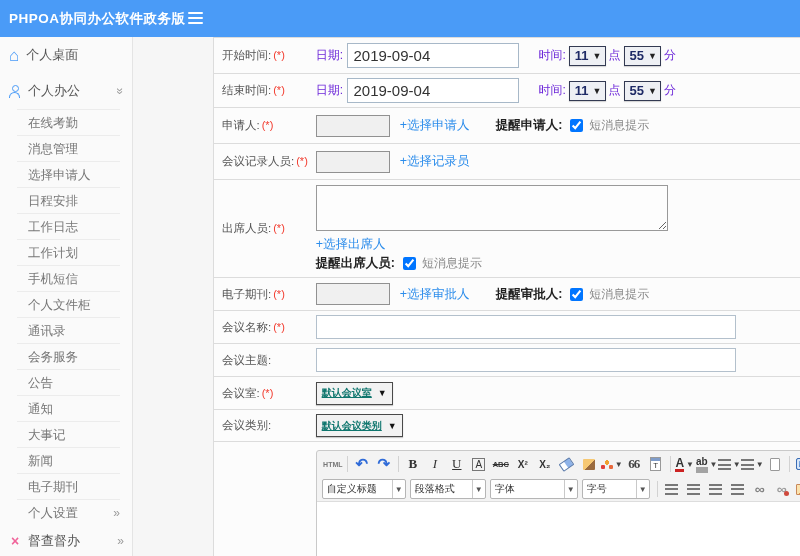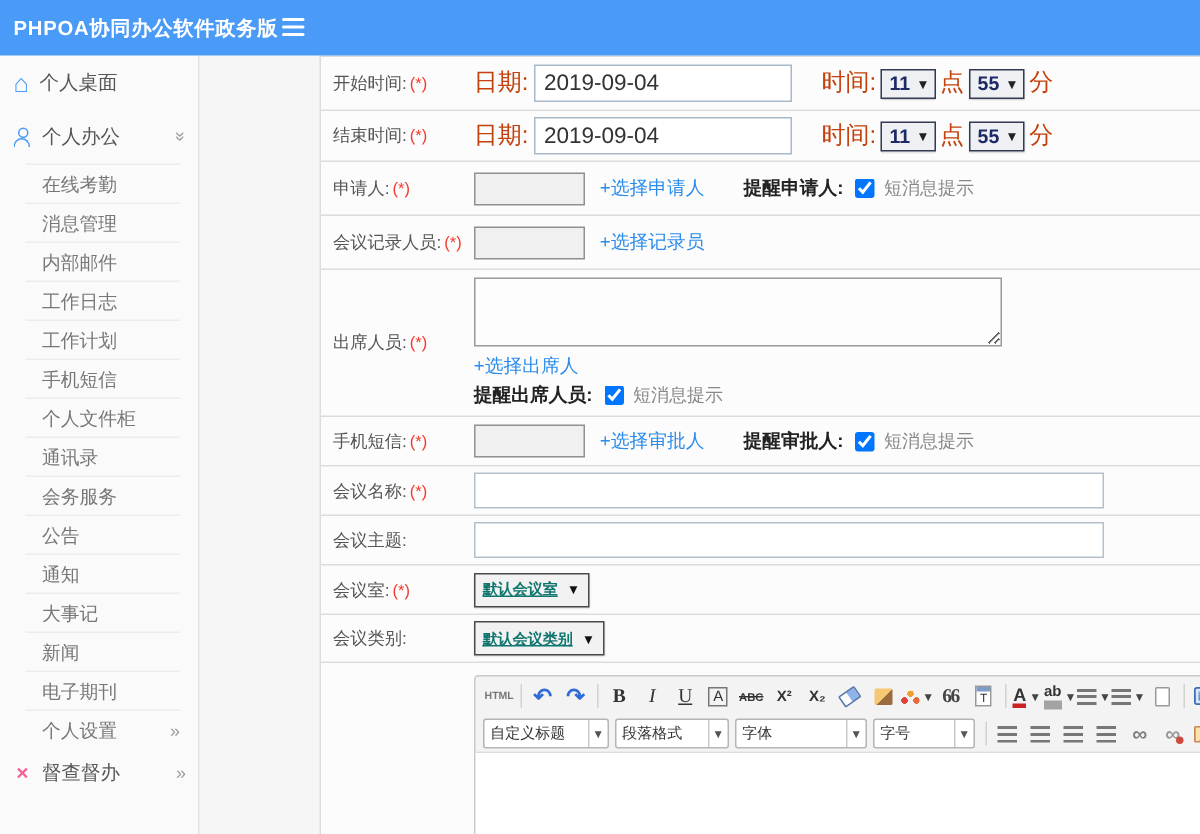--- a/index.html
+++ b/index.html
@@ -37,21 +37,21 @@
   .plus-icon::before { content:''; position:absolute; left:0; top:4px; width:13px; height:5px; background:#3fae49; border:1px solid #2f8c39; }
   .plus-icon::after  { content:''; position:absolute; left:4px; top:0; width:5px; height:13px; background:#3fae49; border:1px solid #2f8c39; border-top-color:#2f8c39; }
   
   table.form { border-collapse:collapse; margin-left:79px; width:640px; background:#fcfcfc; border:1px solid #dcdcdc; border-right:none; }
   table.form td { border-top:1px solid #dcdcdc; vertical-align:middle; }
   table.form tr:first-child td { border-top:none; }
   td.lbl { width:74px; padding-left:8px; font-size:11.5px; color:#555; white-space:nowrap; }
   td.val { padding:4px 4px 4px 8px; }
   .req { color:#f23b2e; margin-left:2px; font-size:11px; }
   .frow { display:flex; align-items:center; }
-  .flabel { color:#c2410c; font-size:16px; }
+  .flabel { color:#6d28d9; font-size:12px; }
   .date-input { width:172px; height:25px; border:1px solid #a7b8c8; background:#fff; font-size:15px; color:#333; padding:0 6px; font-family:"Liberation Sans",sans-serif; }
   .tsel { display:inline-flex; align-items:center; height:20px; border:1px solid #333a52; background:#eef0f4; box-shadow:0 1px 1px rgba(0,0,0,.15); padding:0 3px 0 5px; margin:0 3px; cursor:pointer; }
   .tsel .v { font-size:13px; color:#1e2a66; font-weight:bold; margin-right:4px; }
   .tsel .ar { font-size:9px; color:#222; }
   .mini-input { width:74px; height:22px; border:1px solid #919191; background:#f0f0f0; padding:0 4px; font-size:12px; }
   .sel-link { color:#2b8ceb; text-decoration:none; font-size:12.5px; margin-left:10px; cursor:pointer; }
   .remind { font-weight:bold; color:#222; font-size:12.5px; margin-left:26px; }
   .sms { color:#888; font-size:12px; margin-left:3px; }
   input[type=checkbox] { margin:0 3px 0 8px; width:13px; height:13px; cursor:pointer; }
   .att-textarea { width:352px; height:46px; border:1px solid #999; background:#fdfdfd; resize:both; font-family:"Liberation Sans",sans-serif; }
@@ -120,21 +120,24 @@
     <span class="chev chev-down">»</span>
   </div>
   <ul class="submenu">
     <li>
         <span class="txt">在线考勤</span>
       </li>
     <li>
         <span class="txt">消息管理</span>
       </li>
     <li>
-        <span class="txt">内部邮件</span>
+        <span class="txt">选择申请人</span>
+      </li>
+    <li>
+        <span class="txt">日程安排</span>
       </li>
     <li>
         <span class="txt">工作日志</span>
       </li>
     <li>
         <span class="txt">工作计划</span>
       </li>
     <li>
         <span class="txt">手机短信</span>
       </li>
@@ -251,21 +254,21 @@
         <div style="margin:2px 0;"><a class="sel-link" style="margin-left:0;">+选择出席人</a></div>
         <div class="frow">
           <span class="remind" style="margin-left:0;">提醒出席人员:</span>
           <input type="checkbox" checked="checked" style="">
           <span class="sms">短消息提示</span>
         </div>
       </td>
     </tr>
 
     <tr style="height:33px;">
-      <td class="lbl"><span>手机短信:</span><span class="req">(*)</span></td>
+      <td class="lbl"><span>电子期刊:</span><span class="req">(*)</span></td>
       <td class="val">
             <div class="frow">
         <input class="mini-input" style="">
         <a class="sel-link">+选择审批人</a>
         <span class="remind">提醒审批人:</span>
         <input type="checkbox" checked="checked" style="">
         <span class="sms">短消息提示</span>
       </div>
           </td>
     </tr>

